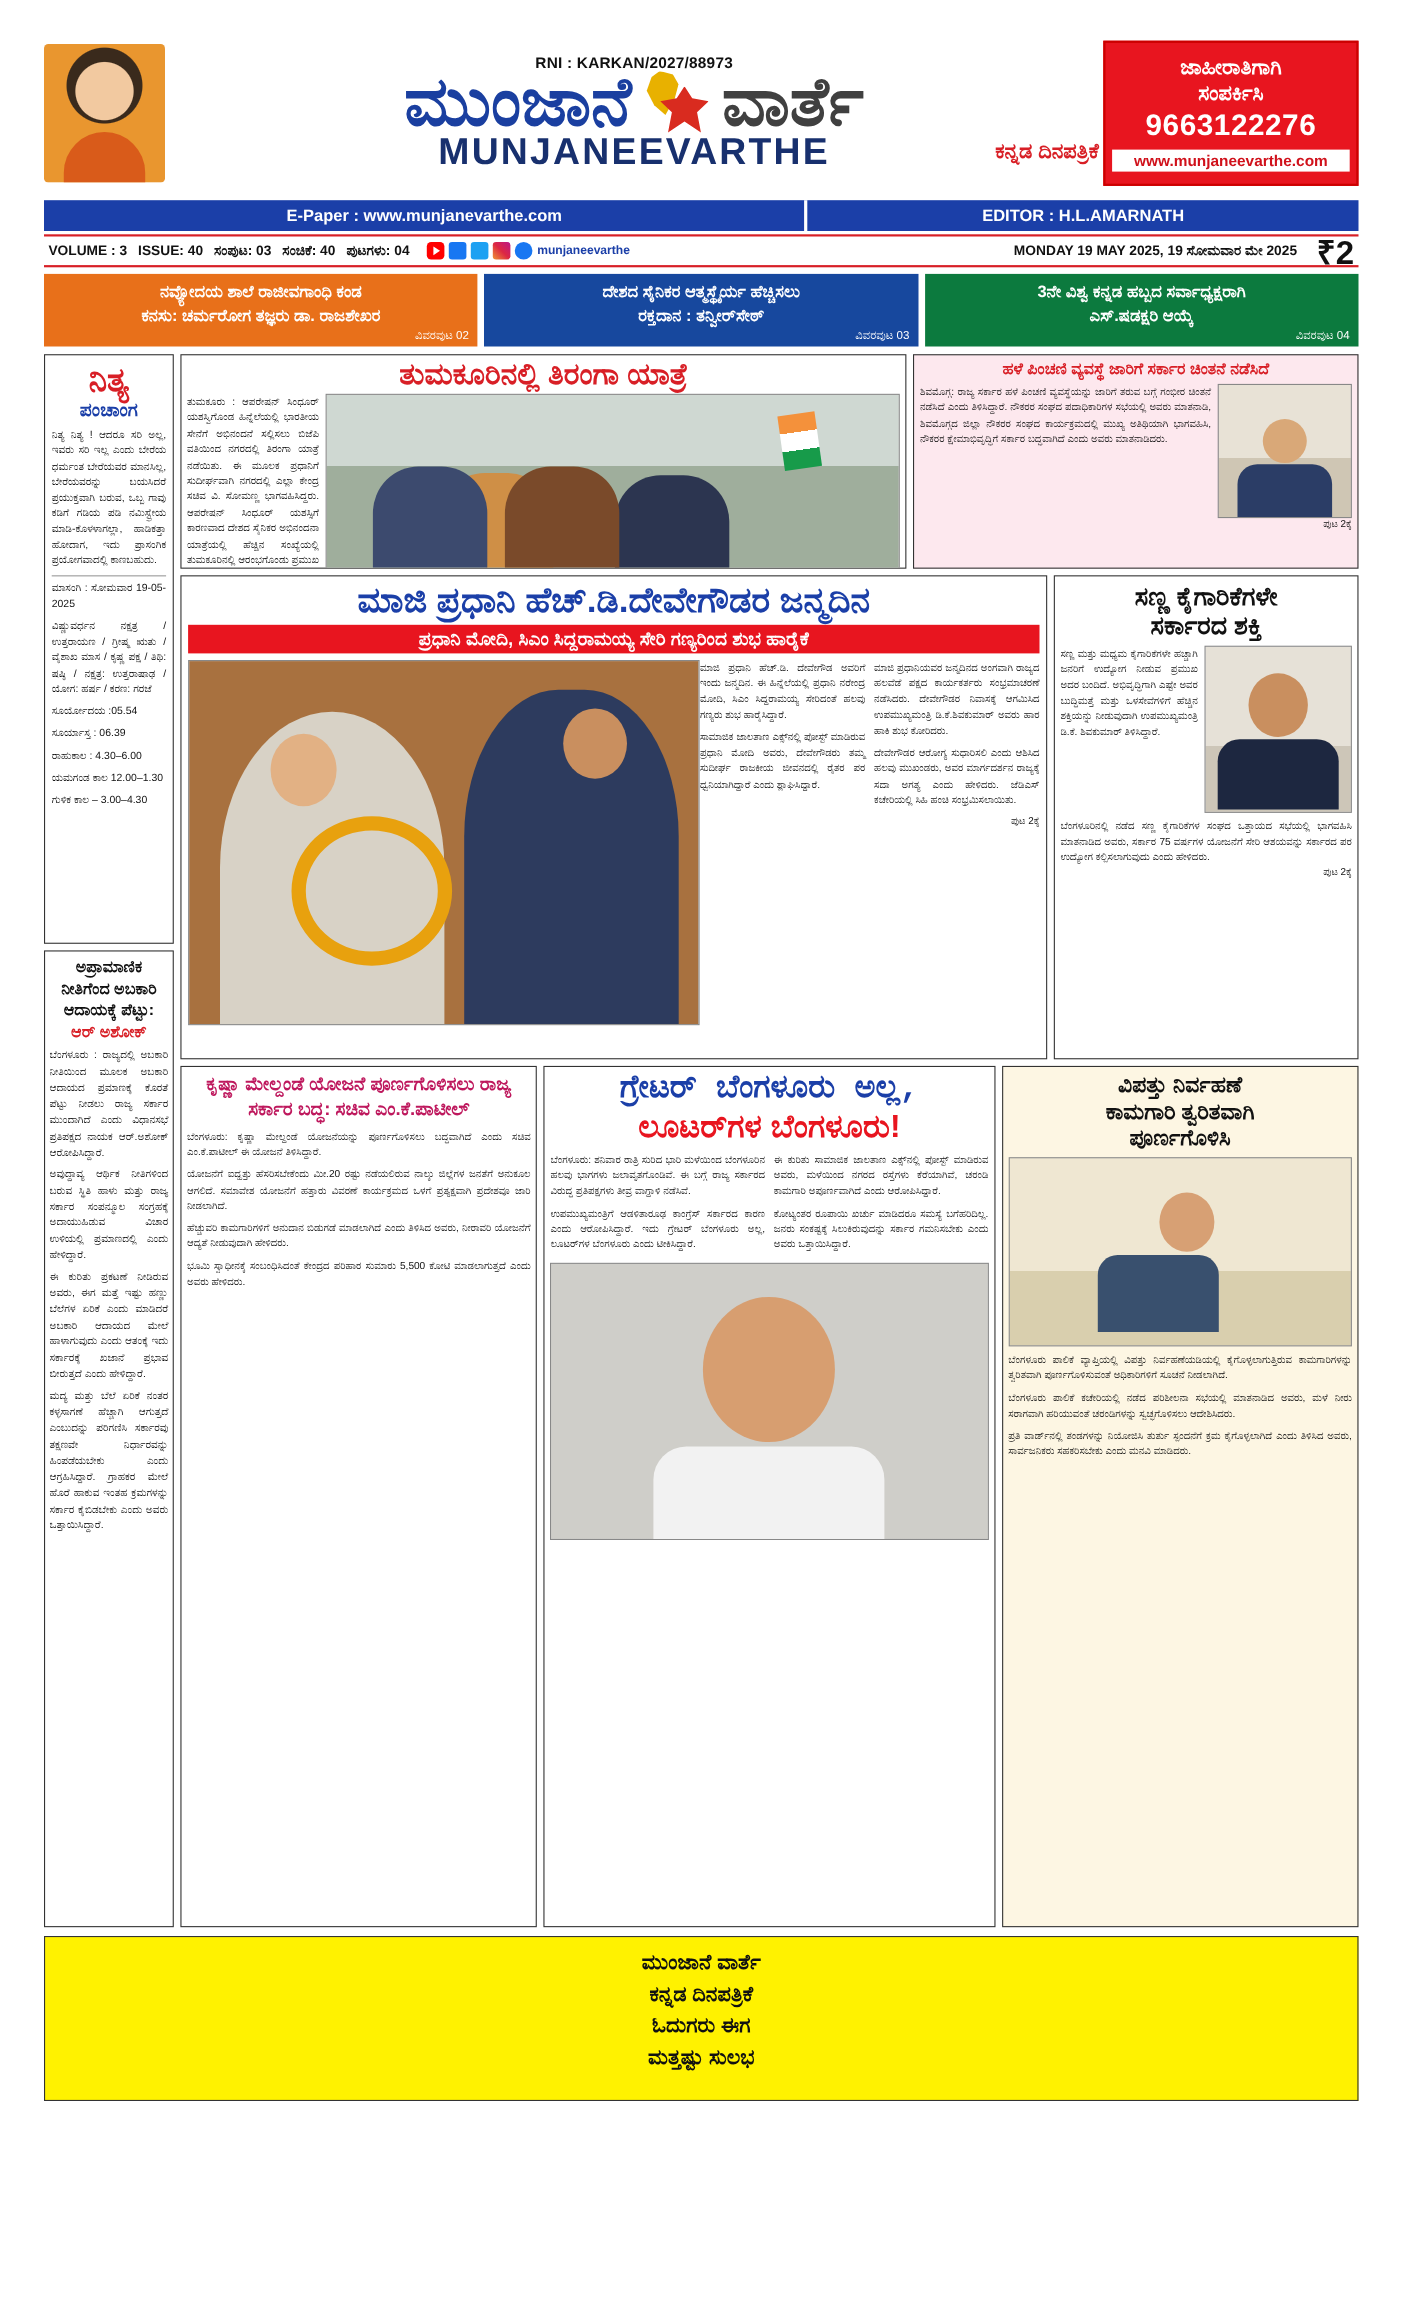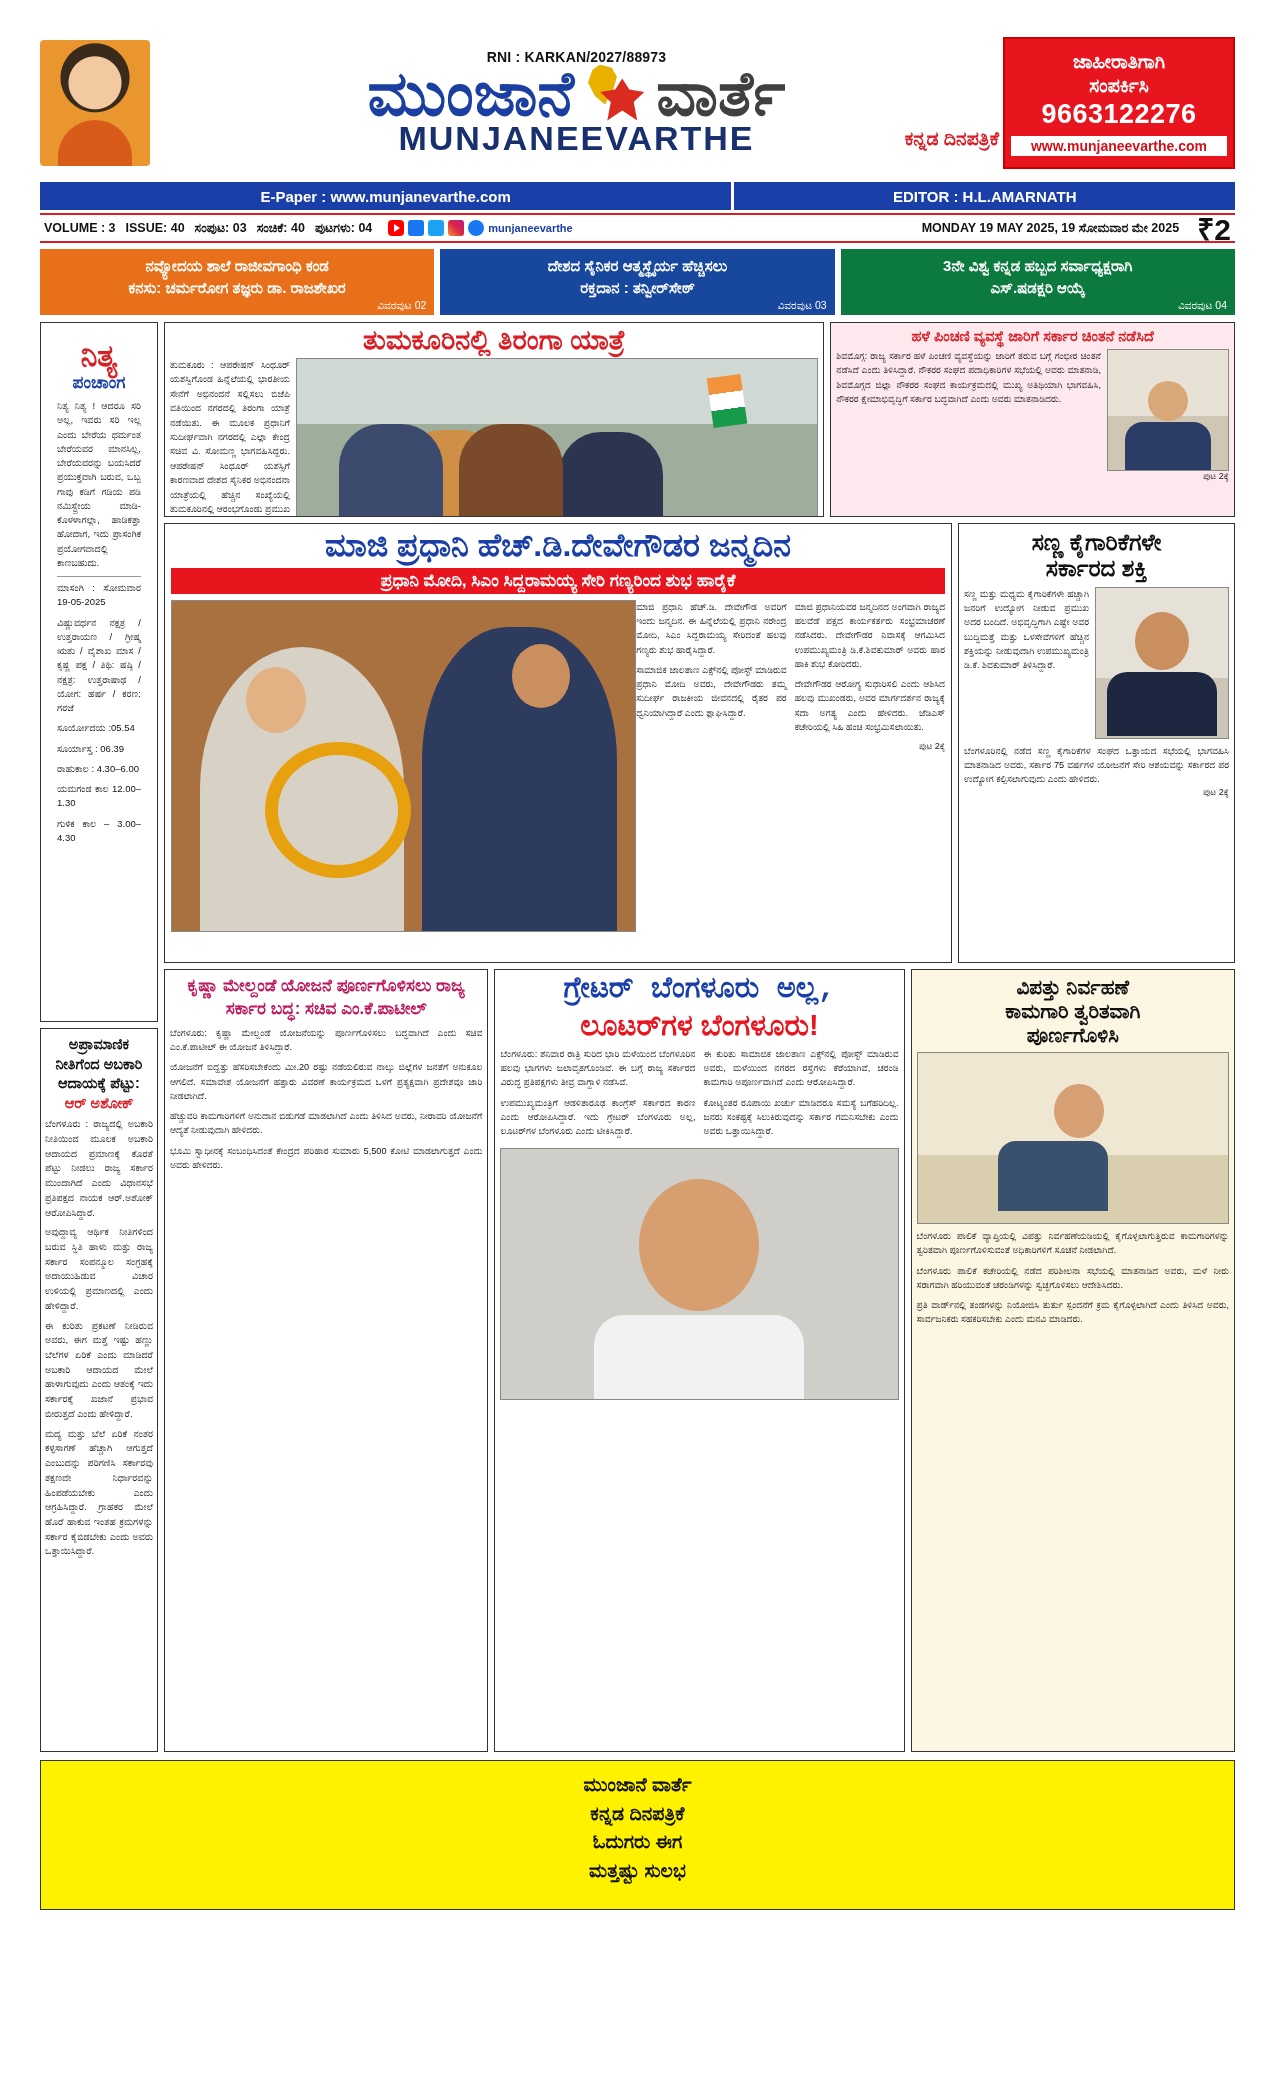--- a/index.html
+++ b/index.html
@@ -227,24 +227,24 @@
   .col-mid {
     flex: 1 1 auto;
     display: flex;
     flex-direction: column;
     gap: 6px;
   }
 
   
   .panchanga {
     border: 1px solid #333;
-    padding: 16px;
+    padding: 6px;
     text-align: center;
     flex: 0 0 auto;
-    height: 700px;
+    height: 536px;
     box-sizing: border-box;
     overflow: hidden;
   }
   .panchanga h3 {
     margin: 2px 0 0 0;
     font-size: 30px;
     color: #d81f26;
     font-weight: bold;
     line-height: 1;
   }

